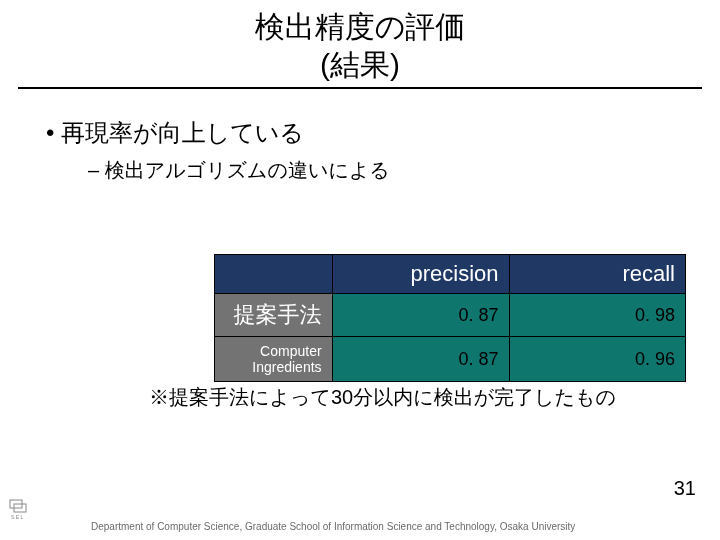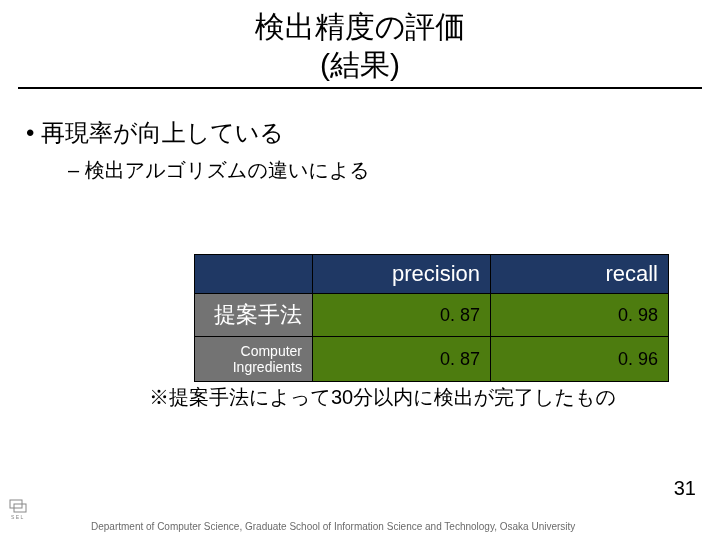--- a/index.html
+++ b/index.html
@@ -1,30 +1,30 @@
 <!DOCTYPE html>
 <html><head>
 <meta charset="utf-8">
 <style>
   * { box-sizing: border-box; margin: 0; padding: 0; }
   html, body { width: 720px; height: 540px; font-family: "MS PGothic", "Meiryo", sans-serif; background: #fff; color: #000; overflow: hidden; }
   .slide { position: relative; width: 720px; height: 540px; }
   .title-wrap { text-align: center; padding: 8px 0 4px 0; border-bottom: 2px solid #000; margin: 0 18px; }
   .title { font-size: 30px; font-weight: 400; line-height: 1.25; }
-  .body { padding: 28px 34px 0 26px; font-size: 22px; }
+  .body { padding: 28px 34px 0 46px; font-size: 22px; }
   .b1 { font-size: 24px; margin-bottom: 8px; }
   .b2 { font-size: 20px; margin-left: 42px; }
   .table-wrap { margin: 70px 0 0 168px; }
   table.data { border-collapse: collapse; }
   table.data td, table.data th { border: 1px solid #000; text-align: right; padding: 6px 10px; font-weight: 400; }
   table.data .hdr { background: #1f3864; color: #fff; }
   table.data .corner { background: #1f3864; border: 1px solid #000; }
   table.data .rowhdr { background: #737373; color: #fff; font-weight: 400; }
   table.data .rowhdr.small { font-size: 14px; line-height: 1.15; }
-  table.data .val { background: #4d7c0f; font-size: 18px; }
+  table.data .val { background: #0f766e; font-size: 18px; }
   .col-rh { width: 118px; }
   .col-v  { width: 178px; }
   .note { text-align: right; font-size: 20px; margin: 2px 70px 0 0; }
   .pagenum { position: absolute; right: 24px; bottom: 40px; font-size: 20px; }
   .footer { position: absolute; left: 46px; bottom: 8px; font-size: 10px; color: #6b6b6b; padding-left: 45px; }
   .logo { position: absolute; left: 8px; bottom: 18px; width: 30px; height: 24px; }
   .logo svg { width: 30px; height: 24px; }
 </style>
 </head>
 <body>

